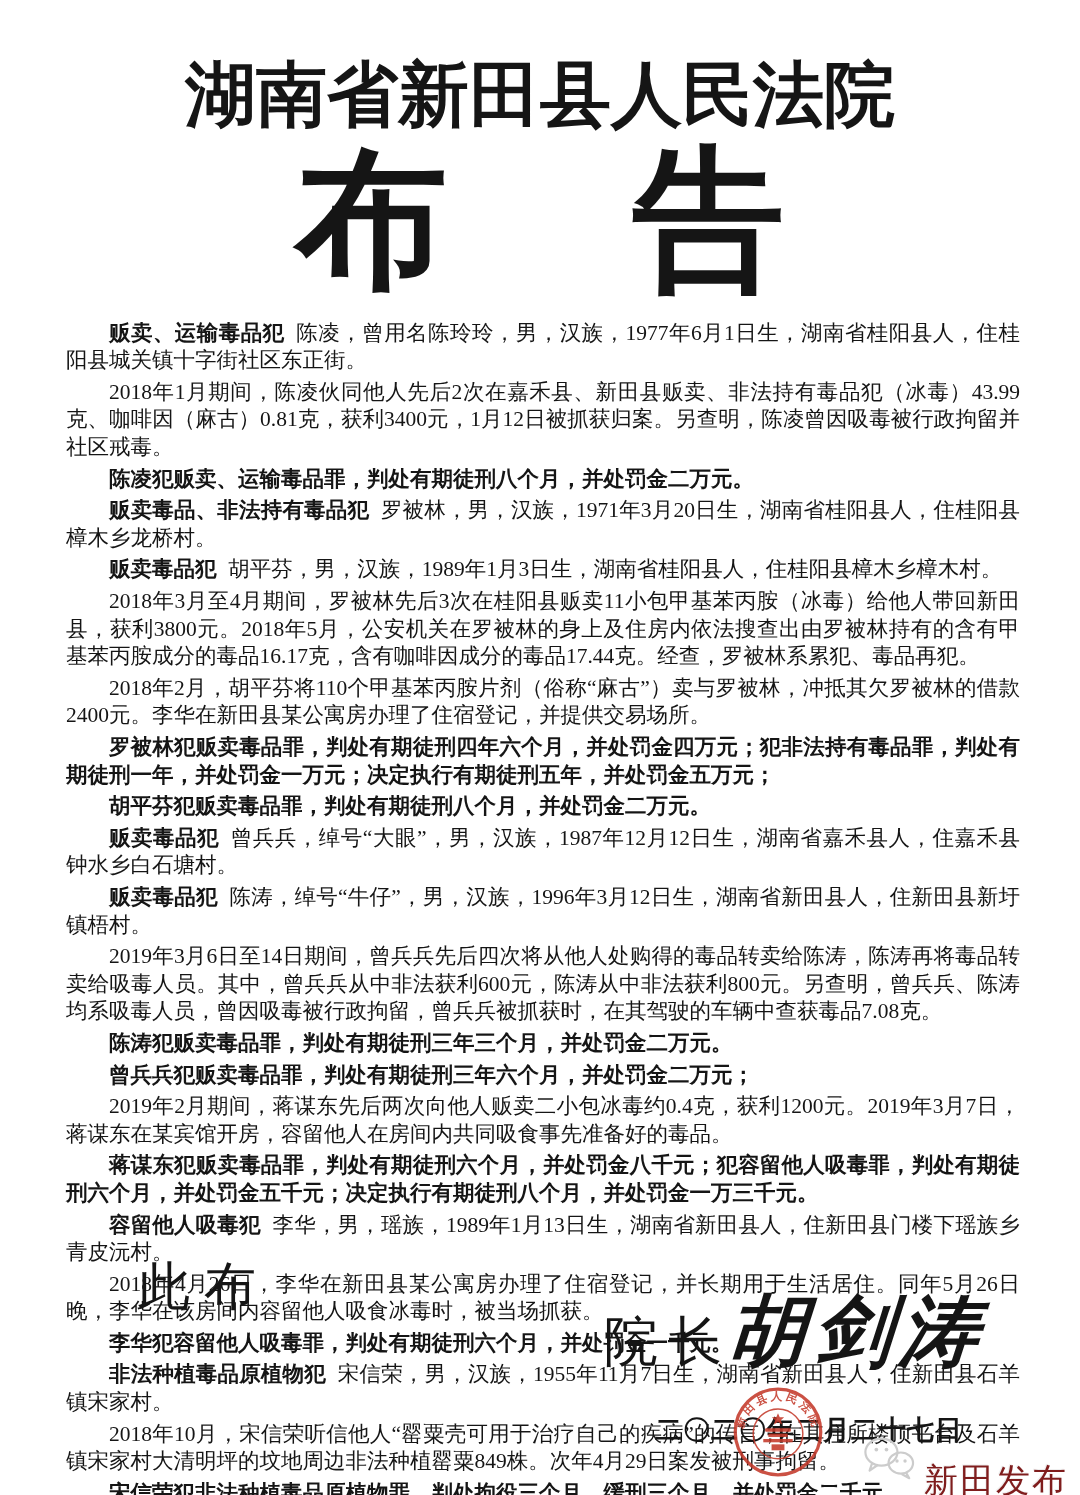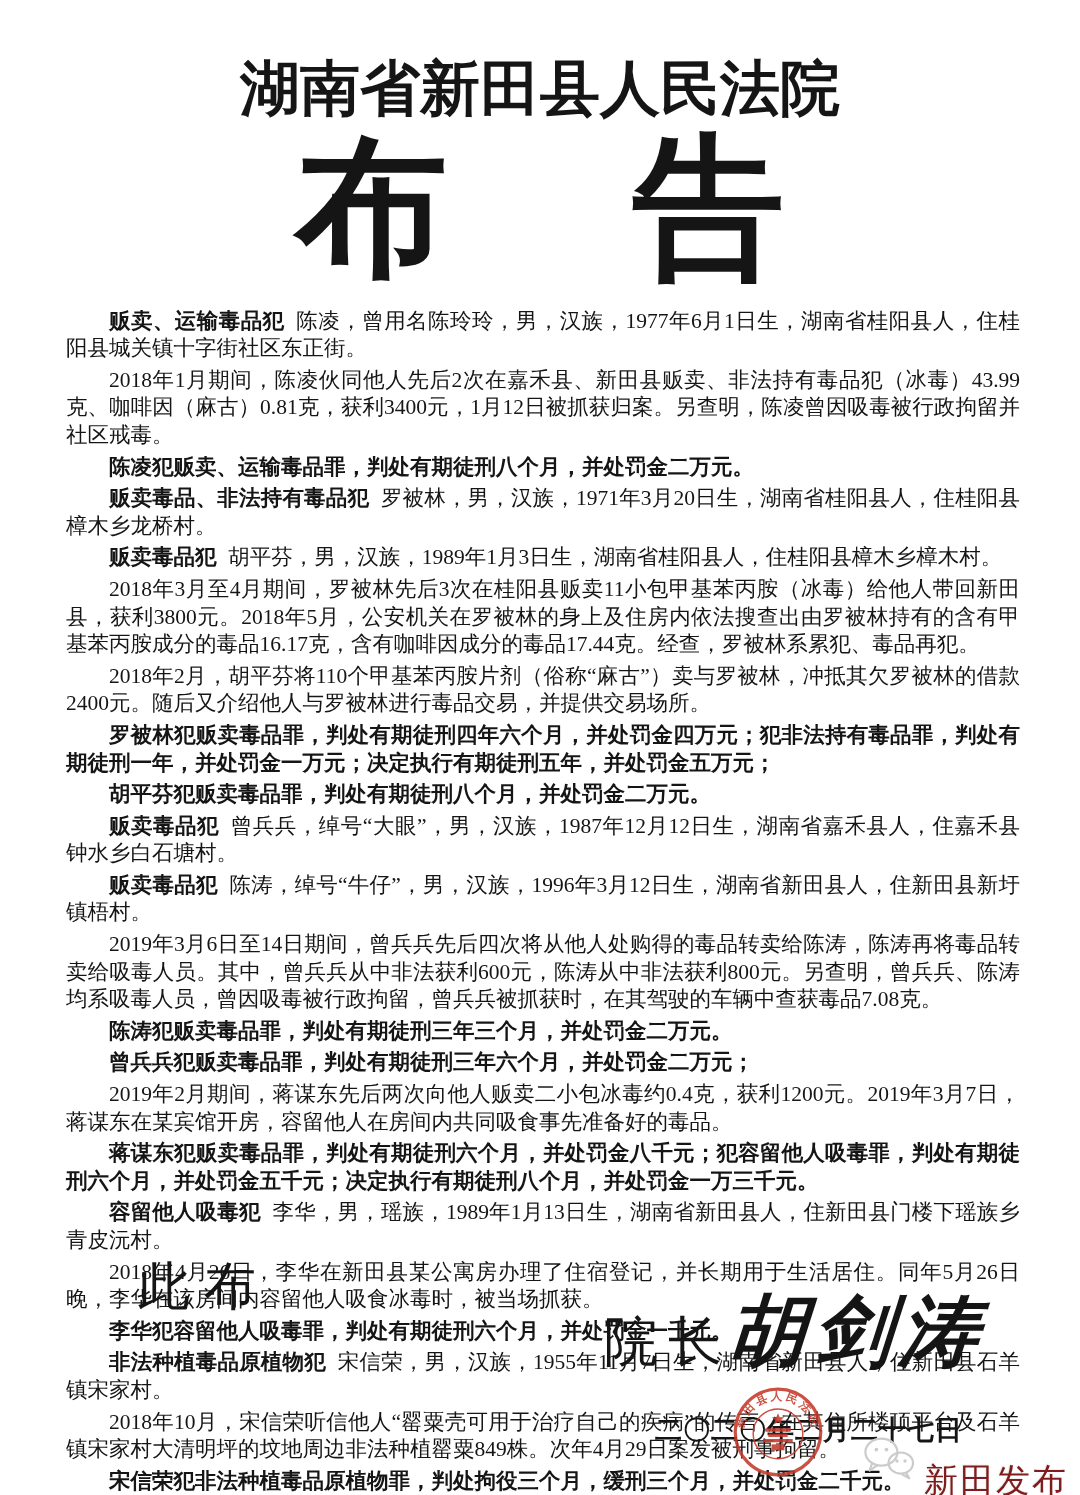--- a/index.html
+++ b/index.html
@@ -9,21 +9,21 @@
     height:1495px;
     background:#ffffff;
     overflow:hidden;
     font-family:"Liberation Serif","DejaVu Serif",serif;
     color:#151515;
   }
   
   .court-title{
     padding-top:56px;
     text-align:center;
-    font-size:60px;
+    font-size:71px;
     font-weight:bold;
     letter-spacing:0px;
     line-height:1.1;
     white-space:nowrap;
   }
   .notice-title{
     display:flex;
     justify-content:center;
     gap:185px;
     margin-top:8px;
@@ -97,21 +97,21 @@
     <span>告</span>
   </div>
 
   <div class="body-text">
     <p><span class="lead">贩卖、运输毒品犯</span><span>陈凌，曾用名陈玲玲，男，汉族，1977年6月1日生，湖南省桂阳县人，住桂阳县城关镇十字街社区东正街。</span></p>
     <p>2018年1月期间，陈凌伙同他人先后2次在嘉禾县、新田县贩卖、非法持有毒品犯（冰毒）43.99克、咖啡因（麻古）0.81克，获利3400元，1月12日被抓获归案。另查明，陈凌曾因吸毒被行政拘留并社区戒毒。</p>
     <p class="sentence">陈凌犯贩卖、运输毒品罪，判处有期徒刑八个月，并处罚金二万元。</p>
     <p><span class="lead">贩卖毒品、非法持有毒品犯</span><span>罗被林，男，汉族，1971年3月20日生，湖南省桂阳县人，住桂阳县樟木乡龙桥村。</span></p>
     <p><span class="lead">贩卖毒品犯</span><span>胡平芬，男，汉族，1989年1月3日生，湖南省桂阳县人，住桂阳县樟木乡樟木村。</span></p>
     <p>2018年3月至4月期间，罗被林先后3次在桂阳县贩卖11小包甲基苯丙胺（冰毒）给他人带回新田县，获利3800元。2018年5月，公安机关在罗被林的身上及住房内依法搜查出由罗被林持有的含有甲基苯丙胺成分的毒品16.17克，含有咖啡因成分的毒品17.44克。经查，罗被林系累犯、毒品再犯。</p>
-    <p>2018年2月，胡平芬将110个甲基苯丙胺片剂（俗称“麻古”）卖与罗被林，冲抵其欠罗被林的借款2400元。随后又介绍他人与罗被林进行毒品交易，并提供交易场所。</p>
+    <p>2018年2月，胡平芬将110个甲基苯丙胺片剂（俗称“麻古”）卖与罗被林，冲抵其欠罗被林的借款2400元。李华在新田县某公寓房办理了住宿登记，并提供交易场所。</p>
     <p class="sentence">罗被林犯贩卖毒品罪，判处有期徒刑四年六个月，并处罚金四万元；犯非法持有毒品罪，判处有期徒刑一年，并处罚金一万元；决定执行有期徒刑五年，并处罚金五万元；</p>
     <p class="sentence">胡平芬犯贩卖毒品罪，判处有期徒刑八个月，并处罚金二万元。</p>
     <p><span class="lead">贩卖毒品犯</span><span>曾兵兵，绰号“大眼”，男，汉族，1987年12月12日生，湖南省嘉禾县人，住嘉禾县钟水乡白石塘村。</span></p>
     <p><span class="lead">贩卖毒品犯</span><span>陈涛，绰号“牛仔”，男，汉族，1996年3月12日生，湖南省新田县人，住新田县新圩镇梧村。</span></p>
     <p>2019年3月6日至14日期间，曾兵兵先后四次将从他人处购得的毒品转卖给陈涛，陈涛再将毒品转卖给吸毒人员。其中，曾兵兵从中非法获利600元，陈涛从中非法获利800元。另查明，曾兵兵、陈涛均系吸毒人员，曾因吸毒被行政拘留，曾兵兵被抓获时，在其驾驶的车辆中查获毒品7.08克。</p>
     <p class="sentence">陈涛犯贩卖毒品罪，判处有期徒刑三年三个月，并处罚金二万元。</p>
     <p class="sentence">曾兵兵犯贩卖毒品罪，判处有期徒刑三年六个月，并处罚金二万元；</p>
     <p>2019年2月期间，蒋谋东先后两次向他人贩卖二小包冰毒约0.4克，获利1200元。2019年3月7日，蒋谋东在某宾馆开房，容留他人在房间内共同吸食事先准备好的毒品。</p>
     <p class="sentence">蒋谋东犯贩卖毒品罪，判处有期徒刑六个月，并处罚金八千元；犯容留他人吸毒罪，判处有期徒刑六个月，并处罚金五千元；决定执行有期徒刑八个月，并处罚金一万三千元。</p>
     <p><span class="lead">容留他人吸毒犯</span><span>李华，男，瑶族，1989年1月13日生，湖南省新田县人，住新田县门楼下瑶族乡青皮沅村。</span></p>

